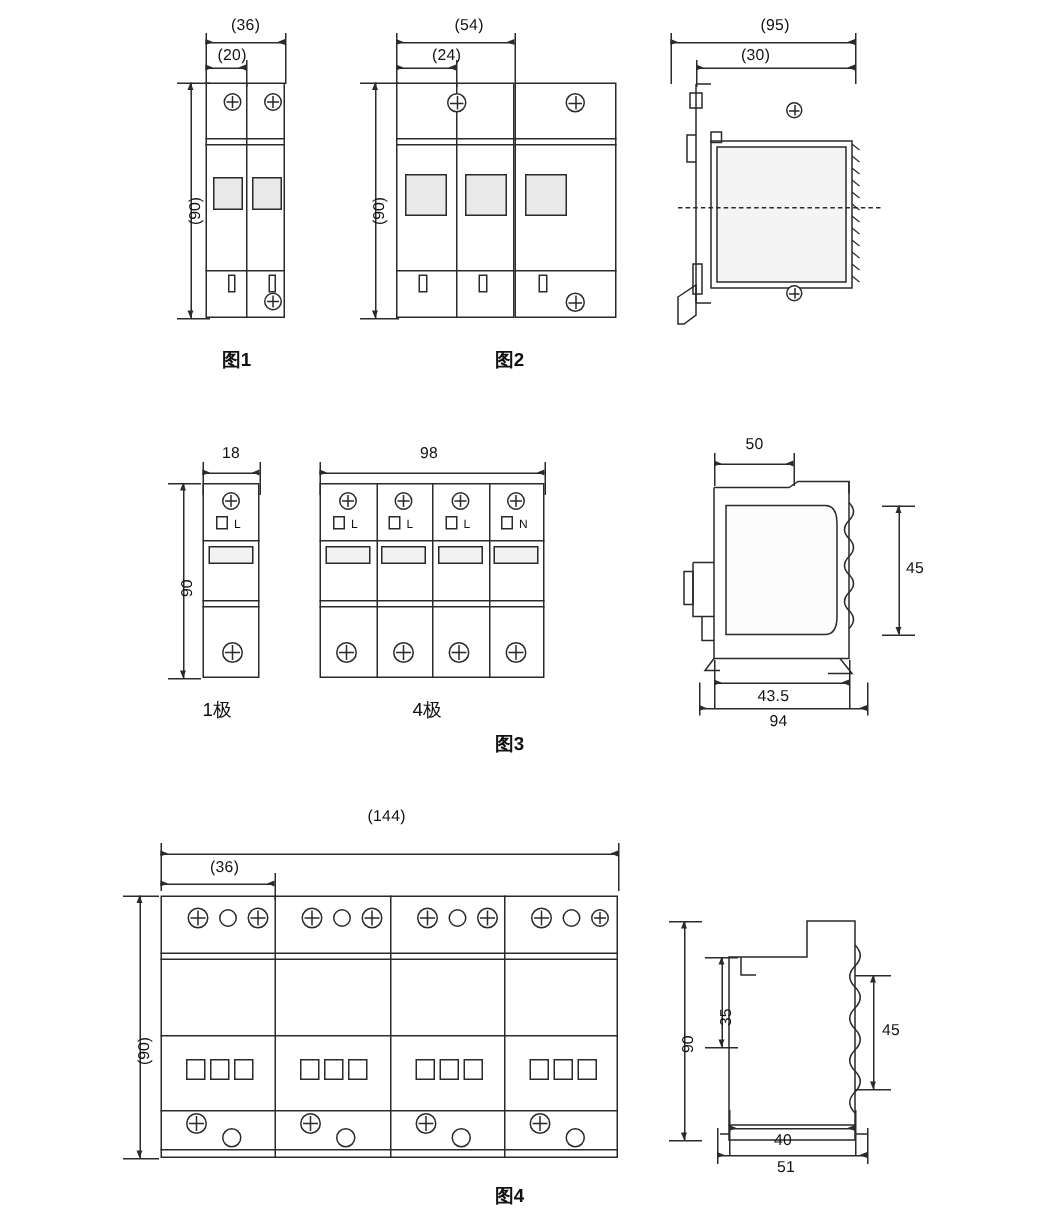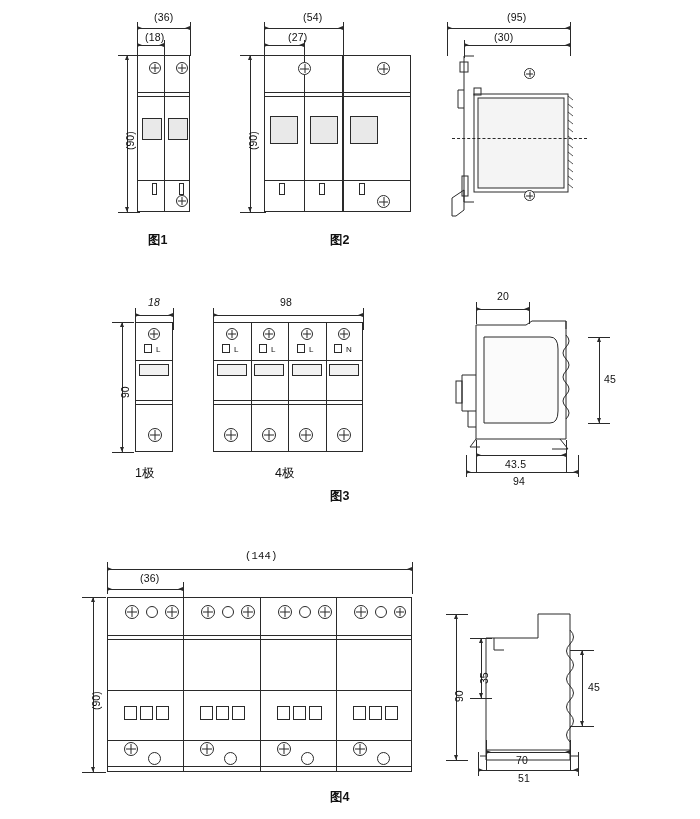--- a/index.html
+++ b/index.html
@@ -46,21 +46,21 @@
 
   <div class="abs" style="left:0;top:0;width:220px;height:260px;">
 
     <div class="dim" style="left:154px;top:11px;">(36)</div>
     <div class="vl" style="left:137px;top:22px;height:34px;"></div>
     <div class="vl" style="left:190px;top:22px;height:34px;"></div>
     <div class="hl" style="left:137px;top:28px;width:53px;"></div>
     <div class="arR" style="left:137px;top:25.5px;"></div>
     <div class="arL" style="left:185px;top:25.5px;"></div>
 
-    <div class="dim" style="left:145px;top:31px;">(18)</div>
+    <div class="dim" style="left:145px;top:31px;">(20)</div>
     <div class="vl" style="left:164px;top:40px;height:18px;"></div>
     <div class="hl" style="left:137px;top:45px;width:27px;"></div>
     <div class="arR" style="left:137px;top:42.5px;"></div>
     <div class="arL" style="left:159px;top:42.5px;"></div>
 
     <div class="box" style="left:137px;top:55px;width:53px;height:157px;"></div>
 
     <div class="vl" style="left:163.5px;top:55px;height:157px;"></div>
 
     <div class="hl" style="left:137px;top:92px;width:53px;"></div>
@@ -90,21 +90,21 @@
 
   <div class="abs" style="left:0;top:0;width:440px;height:260px;">
 
     <div class="dim" style="left:303px;top:11px;">(54)</div>
     <div class="vl" style="left:264px;top:22px;height:34px;"></div>
     <div class="vl" style="left:343px;top:22px;height:34px;"></div>
     <div class="hl" style="left:264px;top:28px;width:79px;"></div>
     <div class="arR" style="left:264px;top:25.5px;"></div>
     <div class="arL" style="left:338px;top:25.5px;"></div>
 
-    <div class="dim" style="left:288px;top:31px;">(27)</div>
+    <div class="dim" style="left:288px;top:31px;">(24)</div>
     <div class="vl" style="left:304px;top:40px;height:18px;"></div>
     <div class="hl" style="left:264px;top:45px;width:40px;"></div>
     <div class="arR" style="left:264px;top:42.5px;"></div>
     <div class="arL" style="left:299px;top:42.5px;"></div>
 
     <div class="box" style="left:264px;top:55px;width:79px;height:157px;"></div>
     <div class="vl" style="left:303.5px;top:55px;height:157px;"></div>
     <div class="hl" style="left:264px;top:92px;width:79px;"></div>
     <div class="hl" style="left:264px;top:96px;width:79px;"></div>
     <div class="hl" style="left:264px;top:180px;width:79px;"></div>
@@ -170,21 +170,21 @@
     </svg>
 
     <div class="screw" style="left:524px;top:68px;width:11px;height:11px;"></div>
     <div class="screw" style="left:524px;top:190px;width:11px;height:11px;"></div>
 
     <div class="dash" style="left:452px;top:138px;width:135px;"></div>
   </div>
 
   <div class="abs" style="left:0;top:0;">
 
-    <div class="dim" style="left:148px;top:296px;font-style:italic;">18</div>
+    <div class="dim" style="left:148px;top:296px;">18</div>
     <div class="vl" style="left:135px;top:308px;height:22px;"></div>
     <div class="vl" style="left:173px;top:308px;height:22px;"></div>
     <div class="hl" style="left:135px;top:315px;width:38px;"></div>
     <div class="arR" style="left:135px;top:312.5px;"></div>
     <div class="arL" style="left:168px;top:312.5px;"></div>
 
     <div class="box" style="left:135px;top:322px;width:38px;height:130px;"></div>
     <div class="hl" style="left:135px;top:360px;width:38px;"></div>
     <div class="hl" style="left:135px;top:400px;width:38px;"></div>
     <div class="hl" style="left:135px;top:404px;width:38px;"></div>
@@ -241,21 +241,21 @@
     <div class="screw" style="left:224px;top:428px;width:14px;height:14px;"></div>
     <div class="screw" style="left:262px;top:428px;width:14px;height:14px;"></div>
     <div class="screw" style="left:299px;top:428px;width:14px;height:14px;"></div>
     <div class="screw" style="left:337px;top:428px;width:14px;height:14px;"></div>
 
     <div class="cap" style="left:275px;top:465px;font-weight:normal;">4极</div>
     <div class="cap" style="left:330px;top:488px;">图3</div>
 
     <div class="abs" style="left:0;top:0;">
 
-      <div class="dim" style="left:497px;top:290px;">20</div>
+      <div class="dim" style="left:497px;top:290px;">50</div>
       <div class="vl" style="left:476px;top:302px;height:22px;"></div>
       <div class="vl" style="left:529px;top:302px;height:22px;"></div>
       <div class="hl" style="left:476px;top:309px;width:53px;"></div>
       <div class="arR" style="left:476px;top:306.5px;"></div>
       <div class="arL" style="left:524px;top:306.5px;"></div>
 
       <svg class="abs" style="left:440px;top:315px;" width="200" height="150" viewBox="0 0 200 150">
 
         <path d="M36 10 L86 10 L92 6 L126 6 L126 14" fill="none" stroke="#2a2a2a" stroke-width="1"></path>
 
@@ -289,21 +289,21 @@
       <div class="arR" style="left:466px;top:469.5px;"></div>
       <div class="arL" style="left:573px;top:469.5px;"></div>
       <div class="vl" style="left:466px;top:455px;height:22px;"></div>
       <div class="vl" style="left:578px;top:455px;height:22px;"></div>
       <div class="dim" style="left:513px;top:475px;">94</div>
     </div>
   </div>
 
   <div class="abs" style="left:0;top:0;">
 
-    <div class="dim" style="left:245px;top:550px;font-family:Liberation Mono, monospace;">(144)</div>
+    <div class="dim" style="left:245px;top:538px;">(144)</div>
     <div class="vl" style="left:107px;top:562px;height:32px;"></div>
     <div class="vl" style="left:412px;top:562px;height:32px;"></div>
     <div class="hl" style="left:107px;top:569px;width:305px;"></div>
     <div class="arR" style="left:107px;top:566.5px;"></div>
     <div class="arL" style="left:407px;top:566.5px;"></div>
 
     <div class="dim" style="left:140px;top:572px;">(36)</div>
     <div class="vl" style="left:183px;top:582px;height:18px;"></div>
     <div class="hl" style="left:107px;top:589px;width:76px;"></div>
     <div class="arR" style="left:107px;top:586.5px;"></div>
@@ -403,21 +403,21 @@
       <div class="vl" style="left:582px;top:650px;height:76px;"></div>
       <div class="arU" style="left:579.5px;top:650px;"></div>
       <div class="arD" style="left:579.5px;top:721px;"></div>
       <div class="dim" style="left:588px;top:681px;">45</div>
 
       <div class="hl" style="left:486px;top:752px;width:84px;"></div>
       <div class="arR" style="left:486px;top:749.5px;"></div>
       <div class="arL" style="left:565px;top:749.5px;"></div>
       <div class="vl" style="left:486px;top:740px;height:30px;"></div>
       <div class="vl" style="left:570px;top:740px;height:30px;"></div>
-      <div class="dim" style="left:516px;top:754px;">70</div>
+      <div class="dim" style="left:516px;top:754px;">40</div>
 
       <div class="hl" style="left:478px;top:770px;width:100px;"></div>
       <div class="arR" style="left:478px;top:767.5px;"></div>
       <div class="arL" style="left:573px;top:767.5px;"></div>
       <div class="vl" style="left:478px;top:752px;height:24px;"></div>
       <div class="vl" style="left:578px;top:752px;height:24px;"></div>
       <div class="dim" style="left:518px;top:772px;">51</div>
     </div>
   </div>
 

